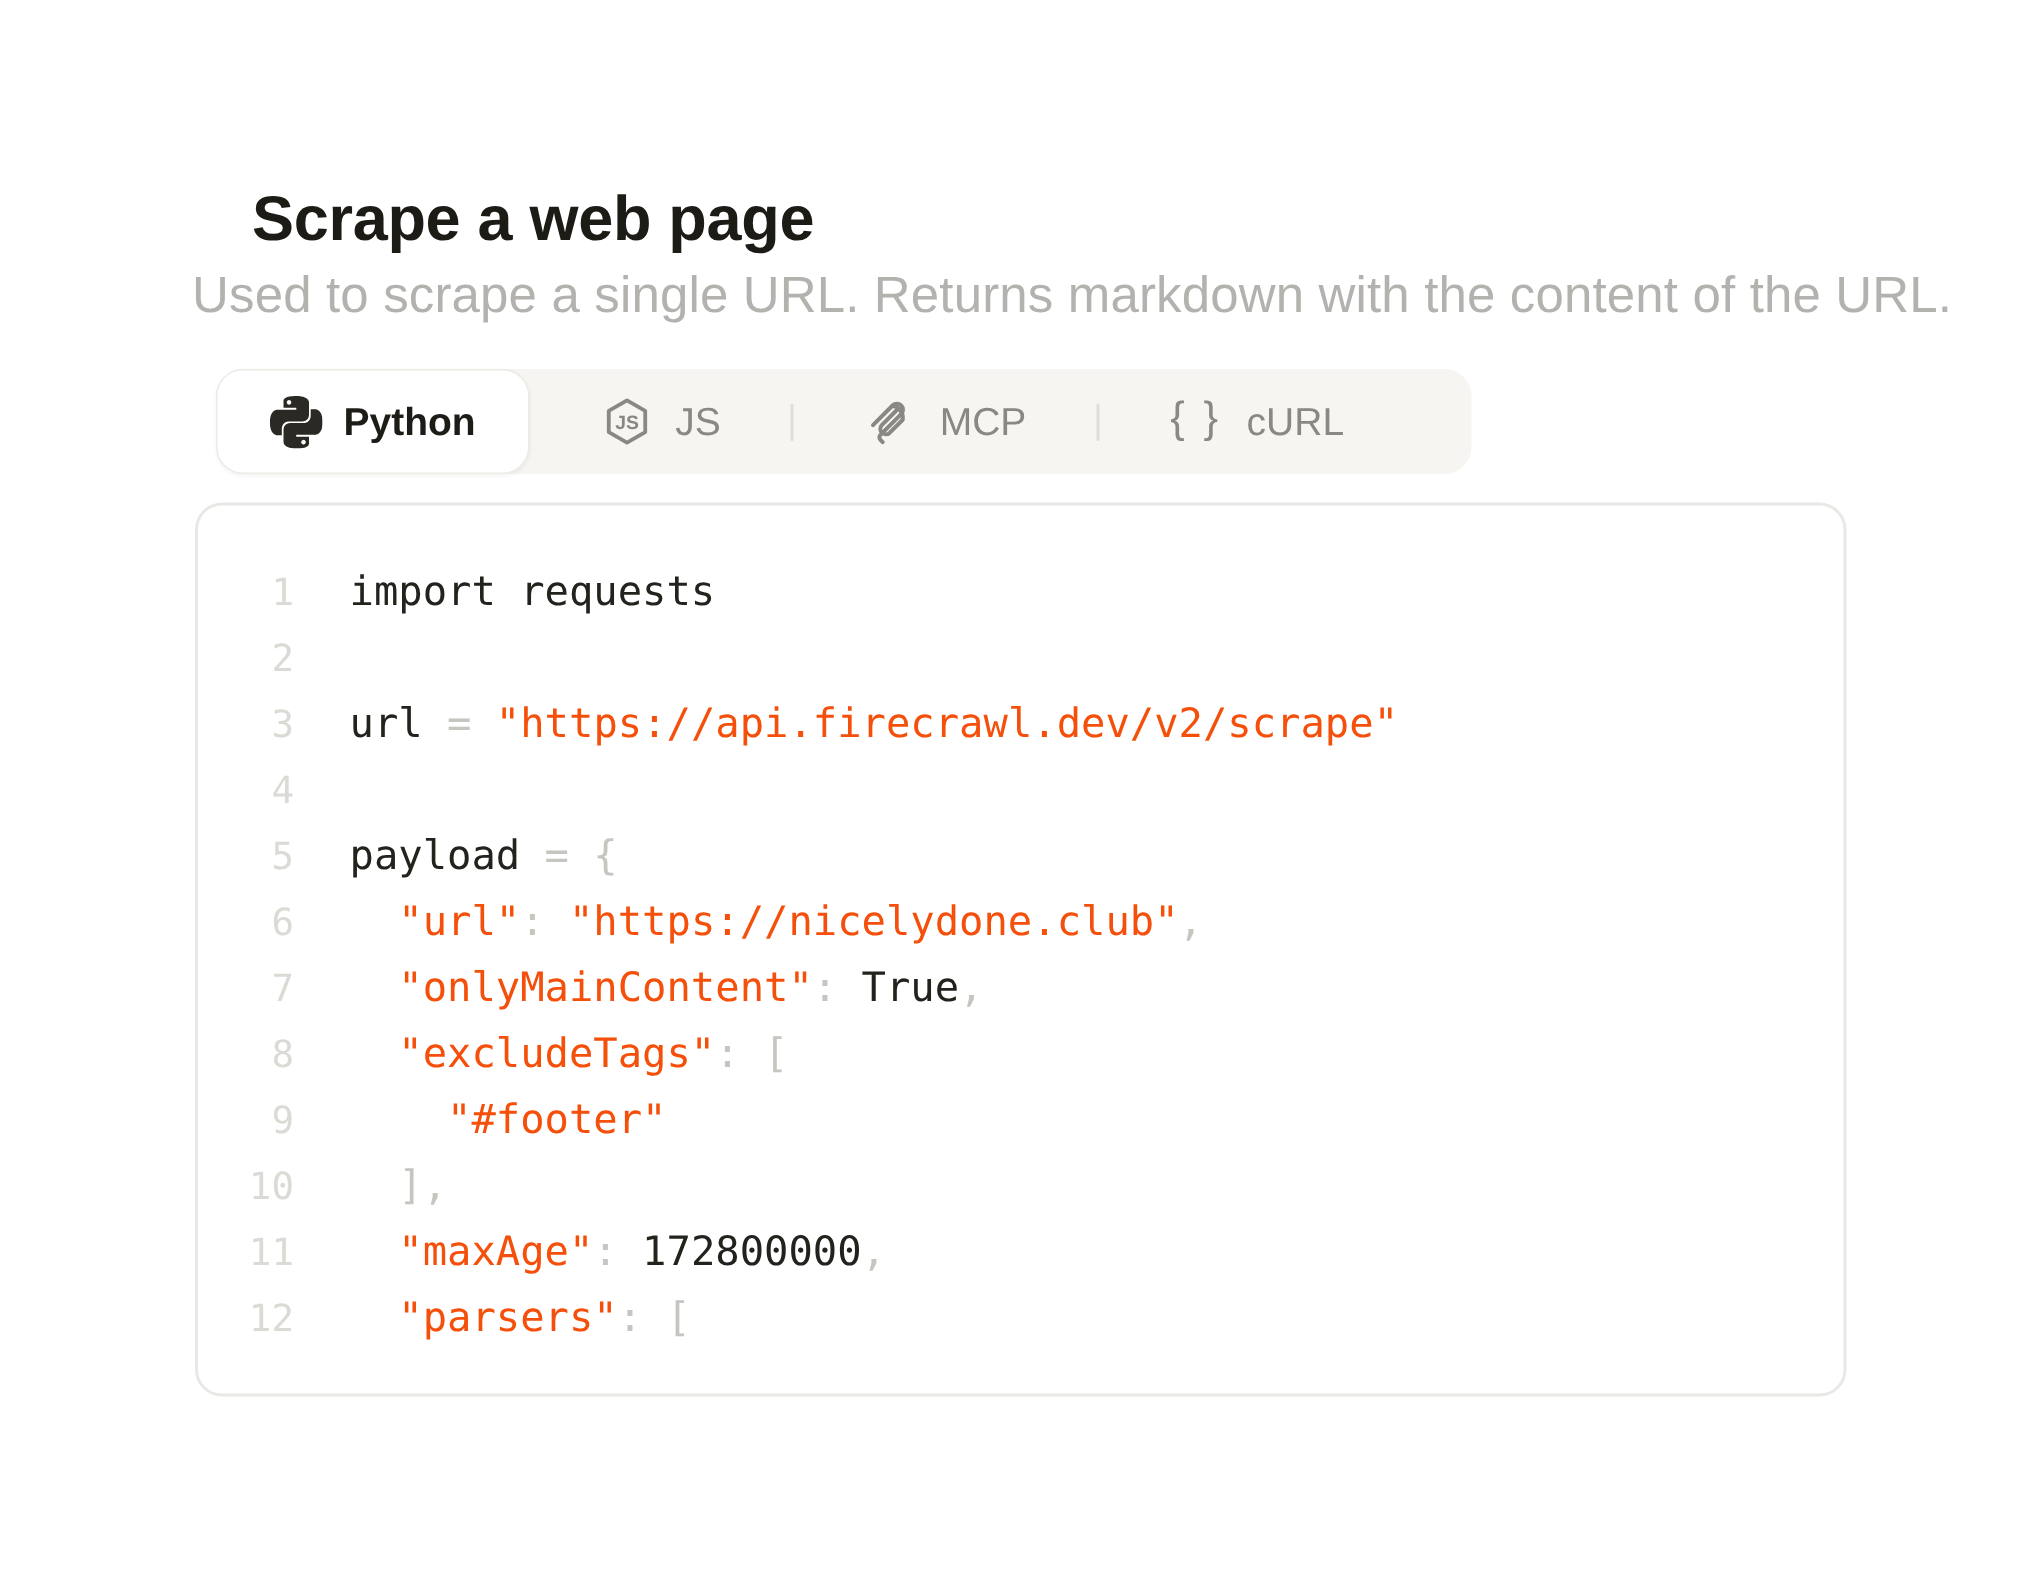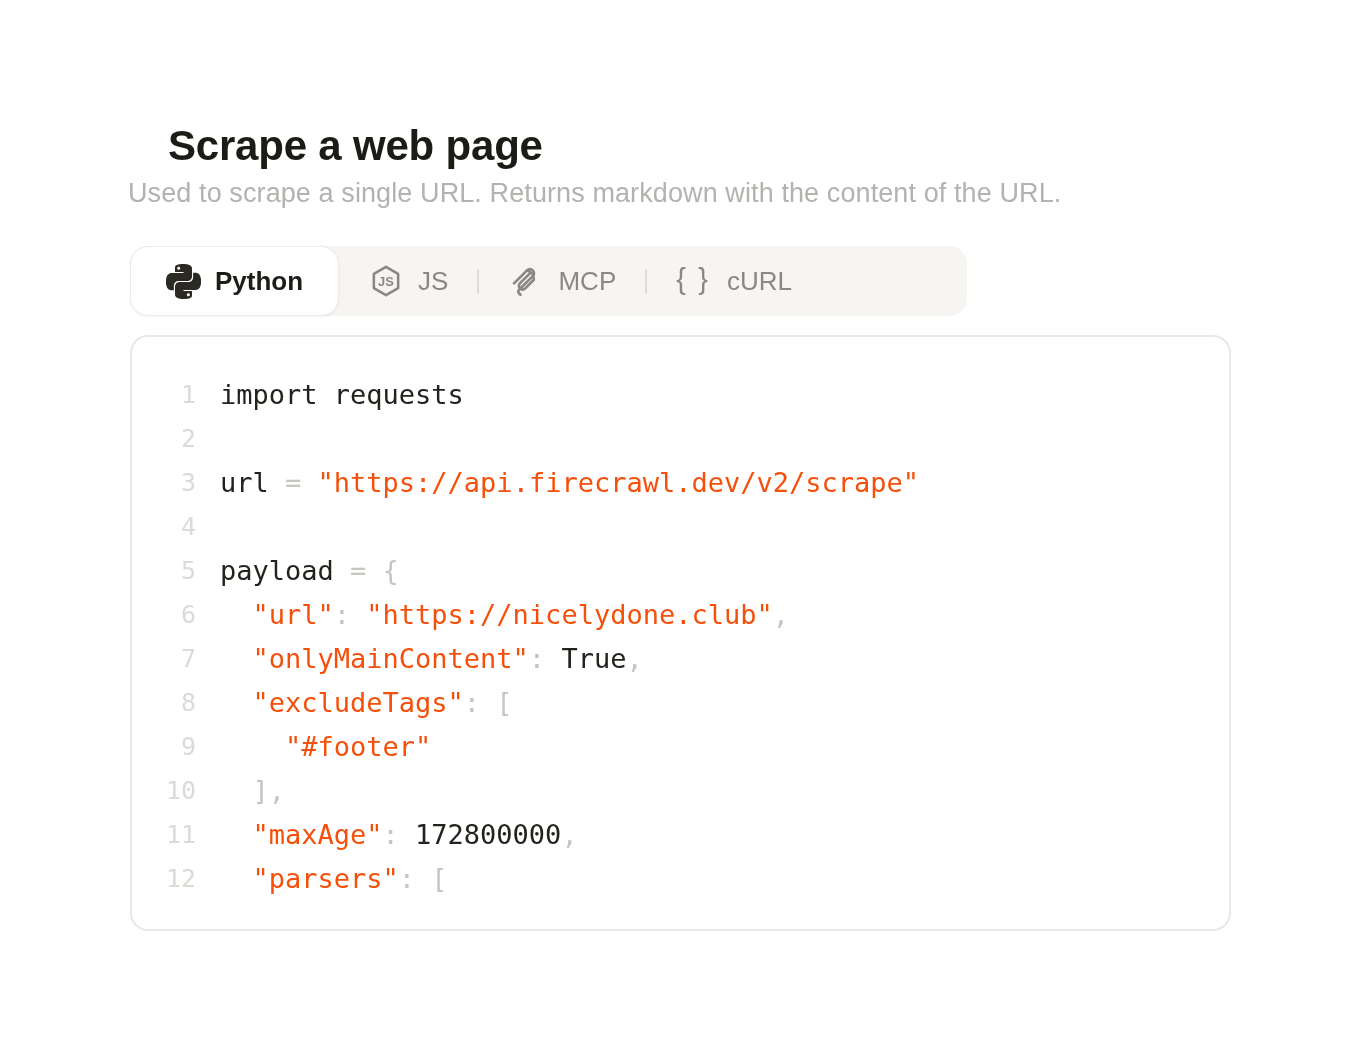--- a/index.html
+++ b/index.html
@@ -25,38 +25,38 @@
   }
 
   .page-title{
     position:absolute; left:128px; top:122px;
     font-size:42px; font-weight:600; color:var(--title);
     letter-spacing:-0.2px;
     margin-left:40px;
   }
   .page-subtitle{
     position:absolute; left:128px; top:178px;
-    font-size:27px; font-weight:400; color:var(--subtitle);
+    font-size:34px; font-weight:400; color:var(--subtitle);
     letter-spacing:0.1px;
   }
 
   .toolbar{
-    position:absolute; left:130px; top:246px; width:1101px; height:70px;
+    position:absolute; left:144px; top:246px; width:1101px; height:70px;
     display:flex; justify-content:space-between; align-items:center;
   }
   .tab-bar{
     width:837px; height:70px;
     background:var(--surface);
     border-radius:18px;
     display:flex; align-items:center;
   }
   .tab{
     display:flex; align-items:center; gap:14px;
     height:100%;
-    padding:0 29px;
+    padding:0 47px;
     font-size:26px; font-weight:500; color:var(--muted);
     cursor:pointer; white-space:nowrap;
   }
   .tab.active{
     background:#ffffff;
     border:1.5px solid var(--pill-border);
     border-radius:18px;
     padding:0 35px;
     color:#1e1c17; font-weight:600;
     box-shadow:0 1px 3px rgba(30,28,22,0.05);
@@ -93,21 +93,21 @@
     padding-top:36px;
     font-family:"DejaVu Sans Mono", "Liberation Mono", monospace;
   }
   .code-line{ display:flex; height:44px; line-height:44px; }
   .ln{
     flex:0 0 64px; text-align:right;
     font-size:25px; color:var(--line-number);
     user-select:none;
   }
   .code-text{
-    margin-left:24px;
+    margin-left:37px;
     font-size:27px; white-space:pre;
     color:var(--code-text);
   }
   .tok-plain{ color:var(--code-text); }
   .tok-string{ color:var(--accent); }
   .tok-punct{ color:var(--punct); }
 </style>
 </head>
 <body>
 

